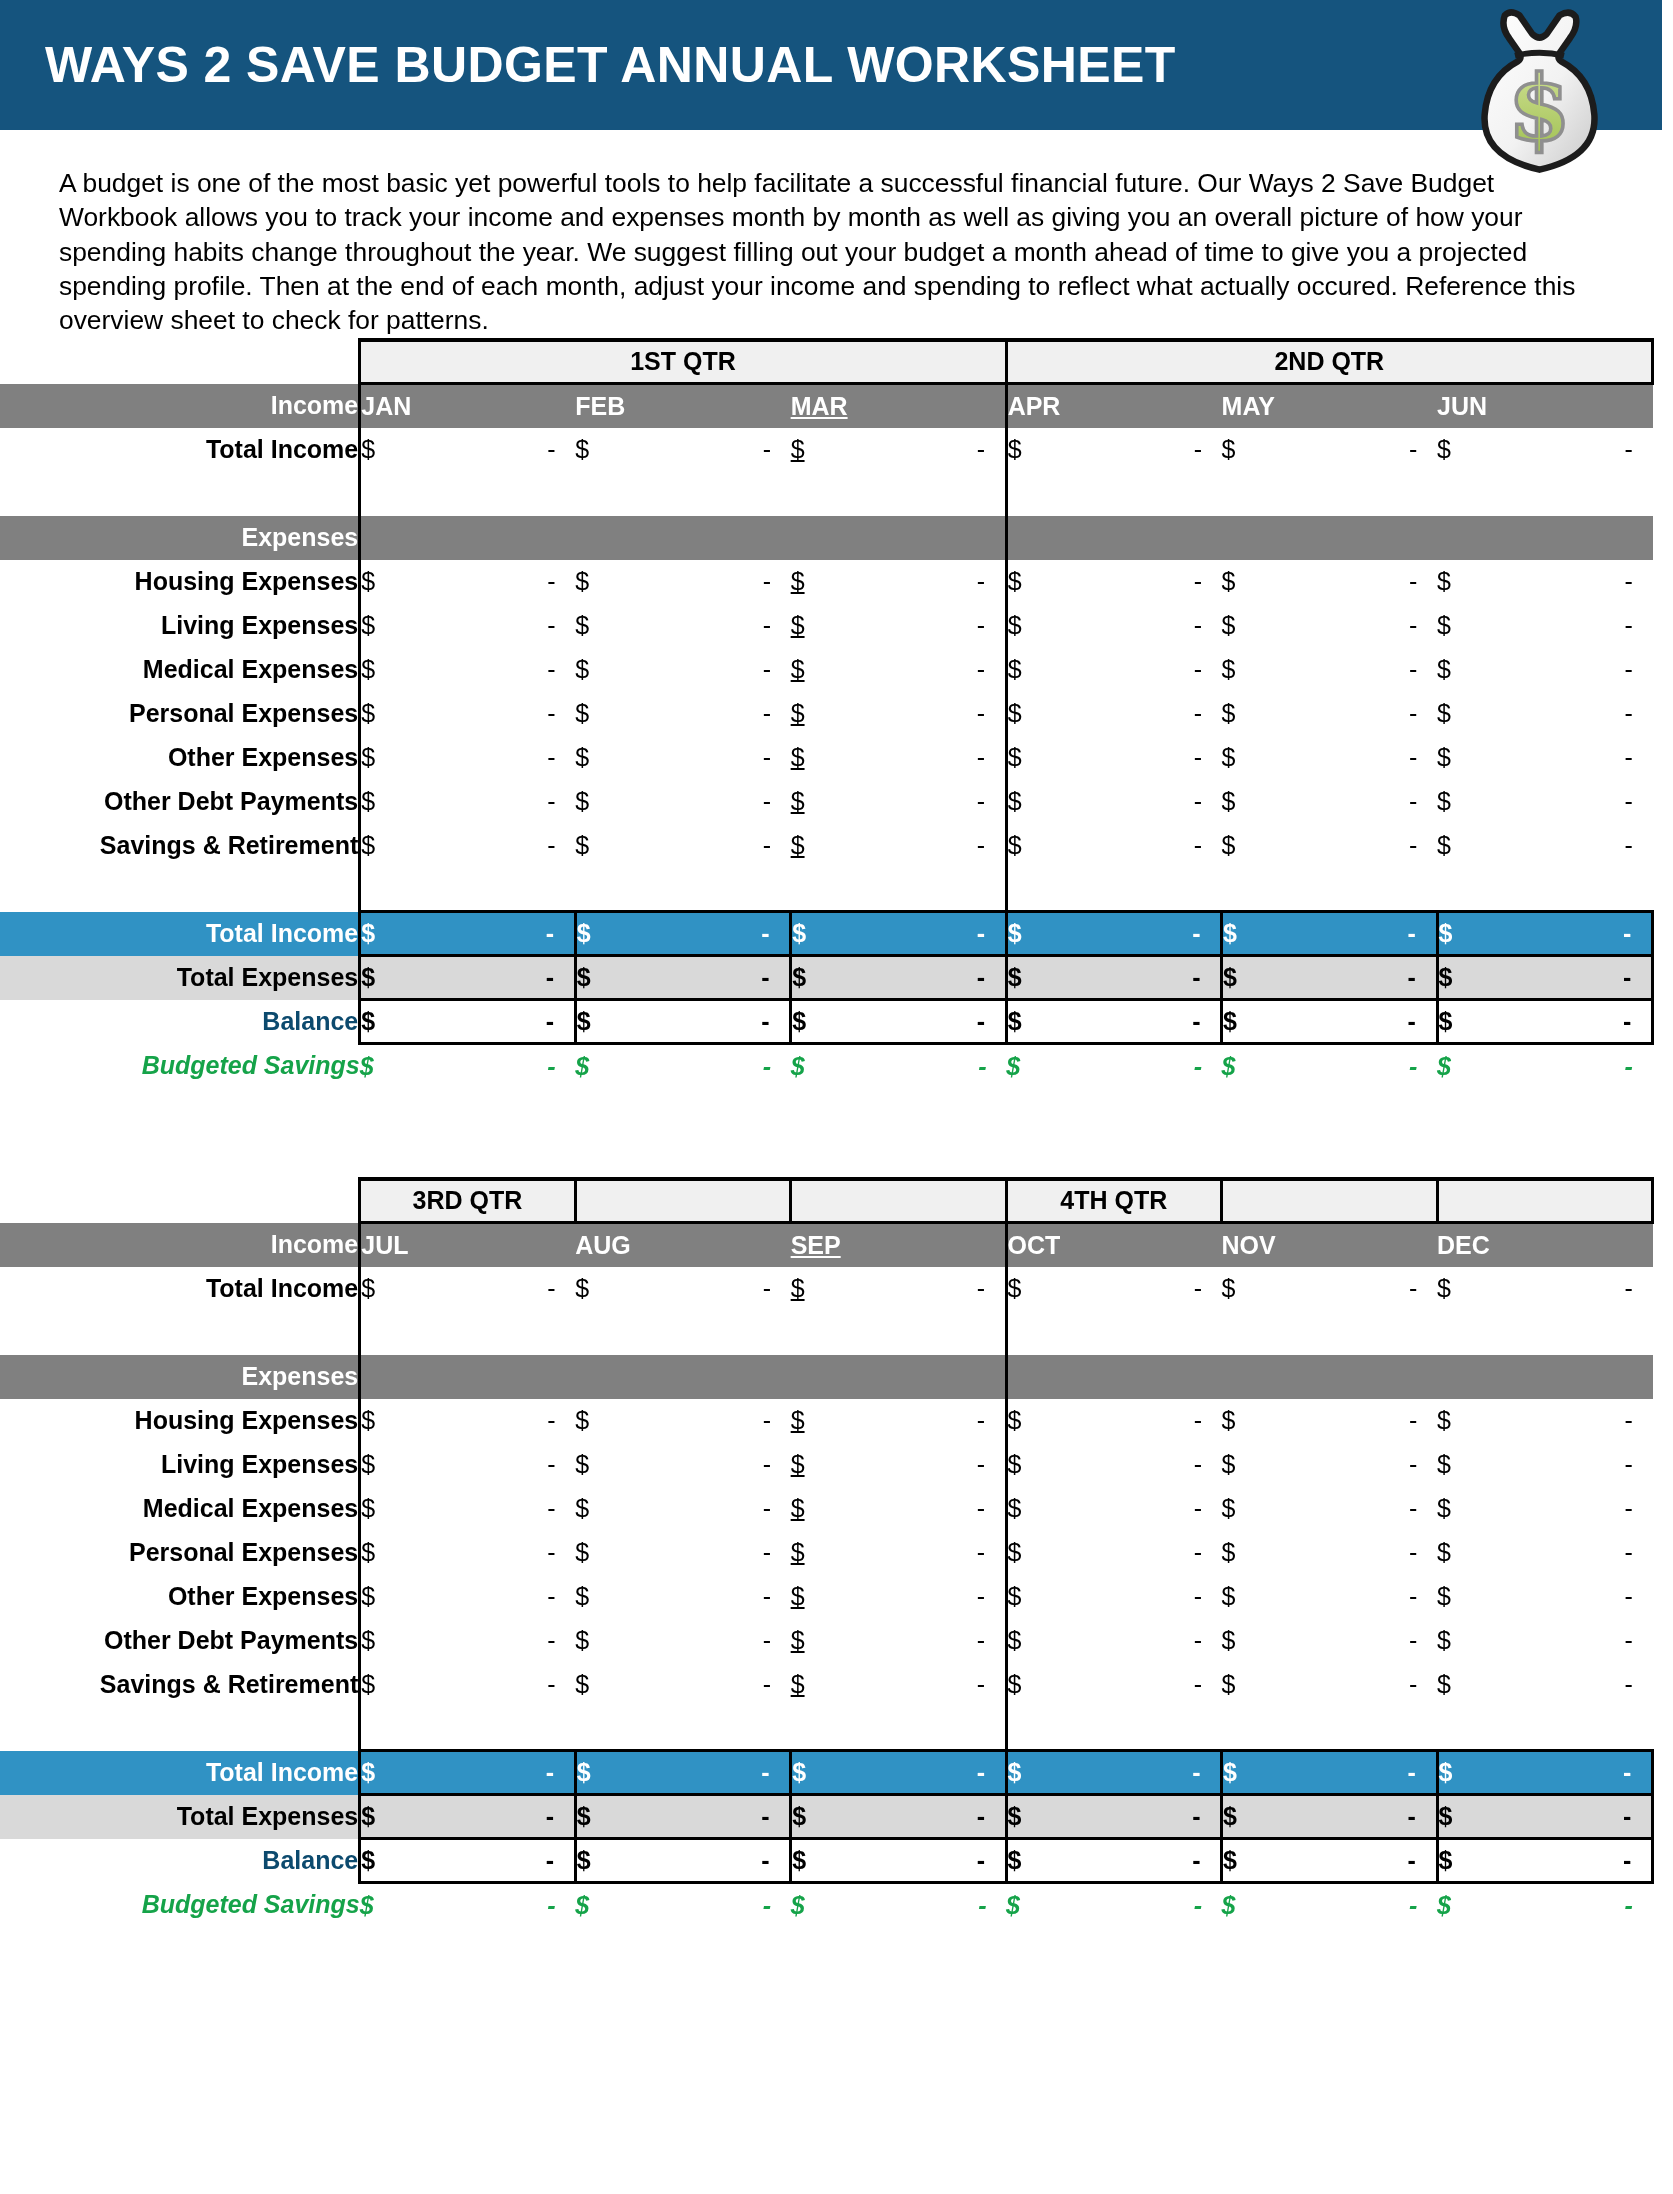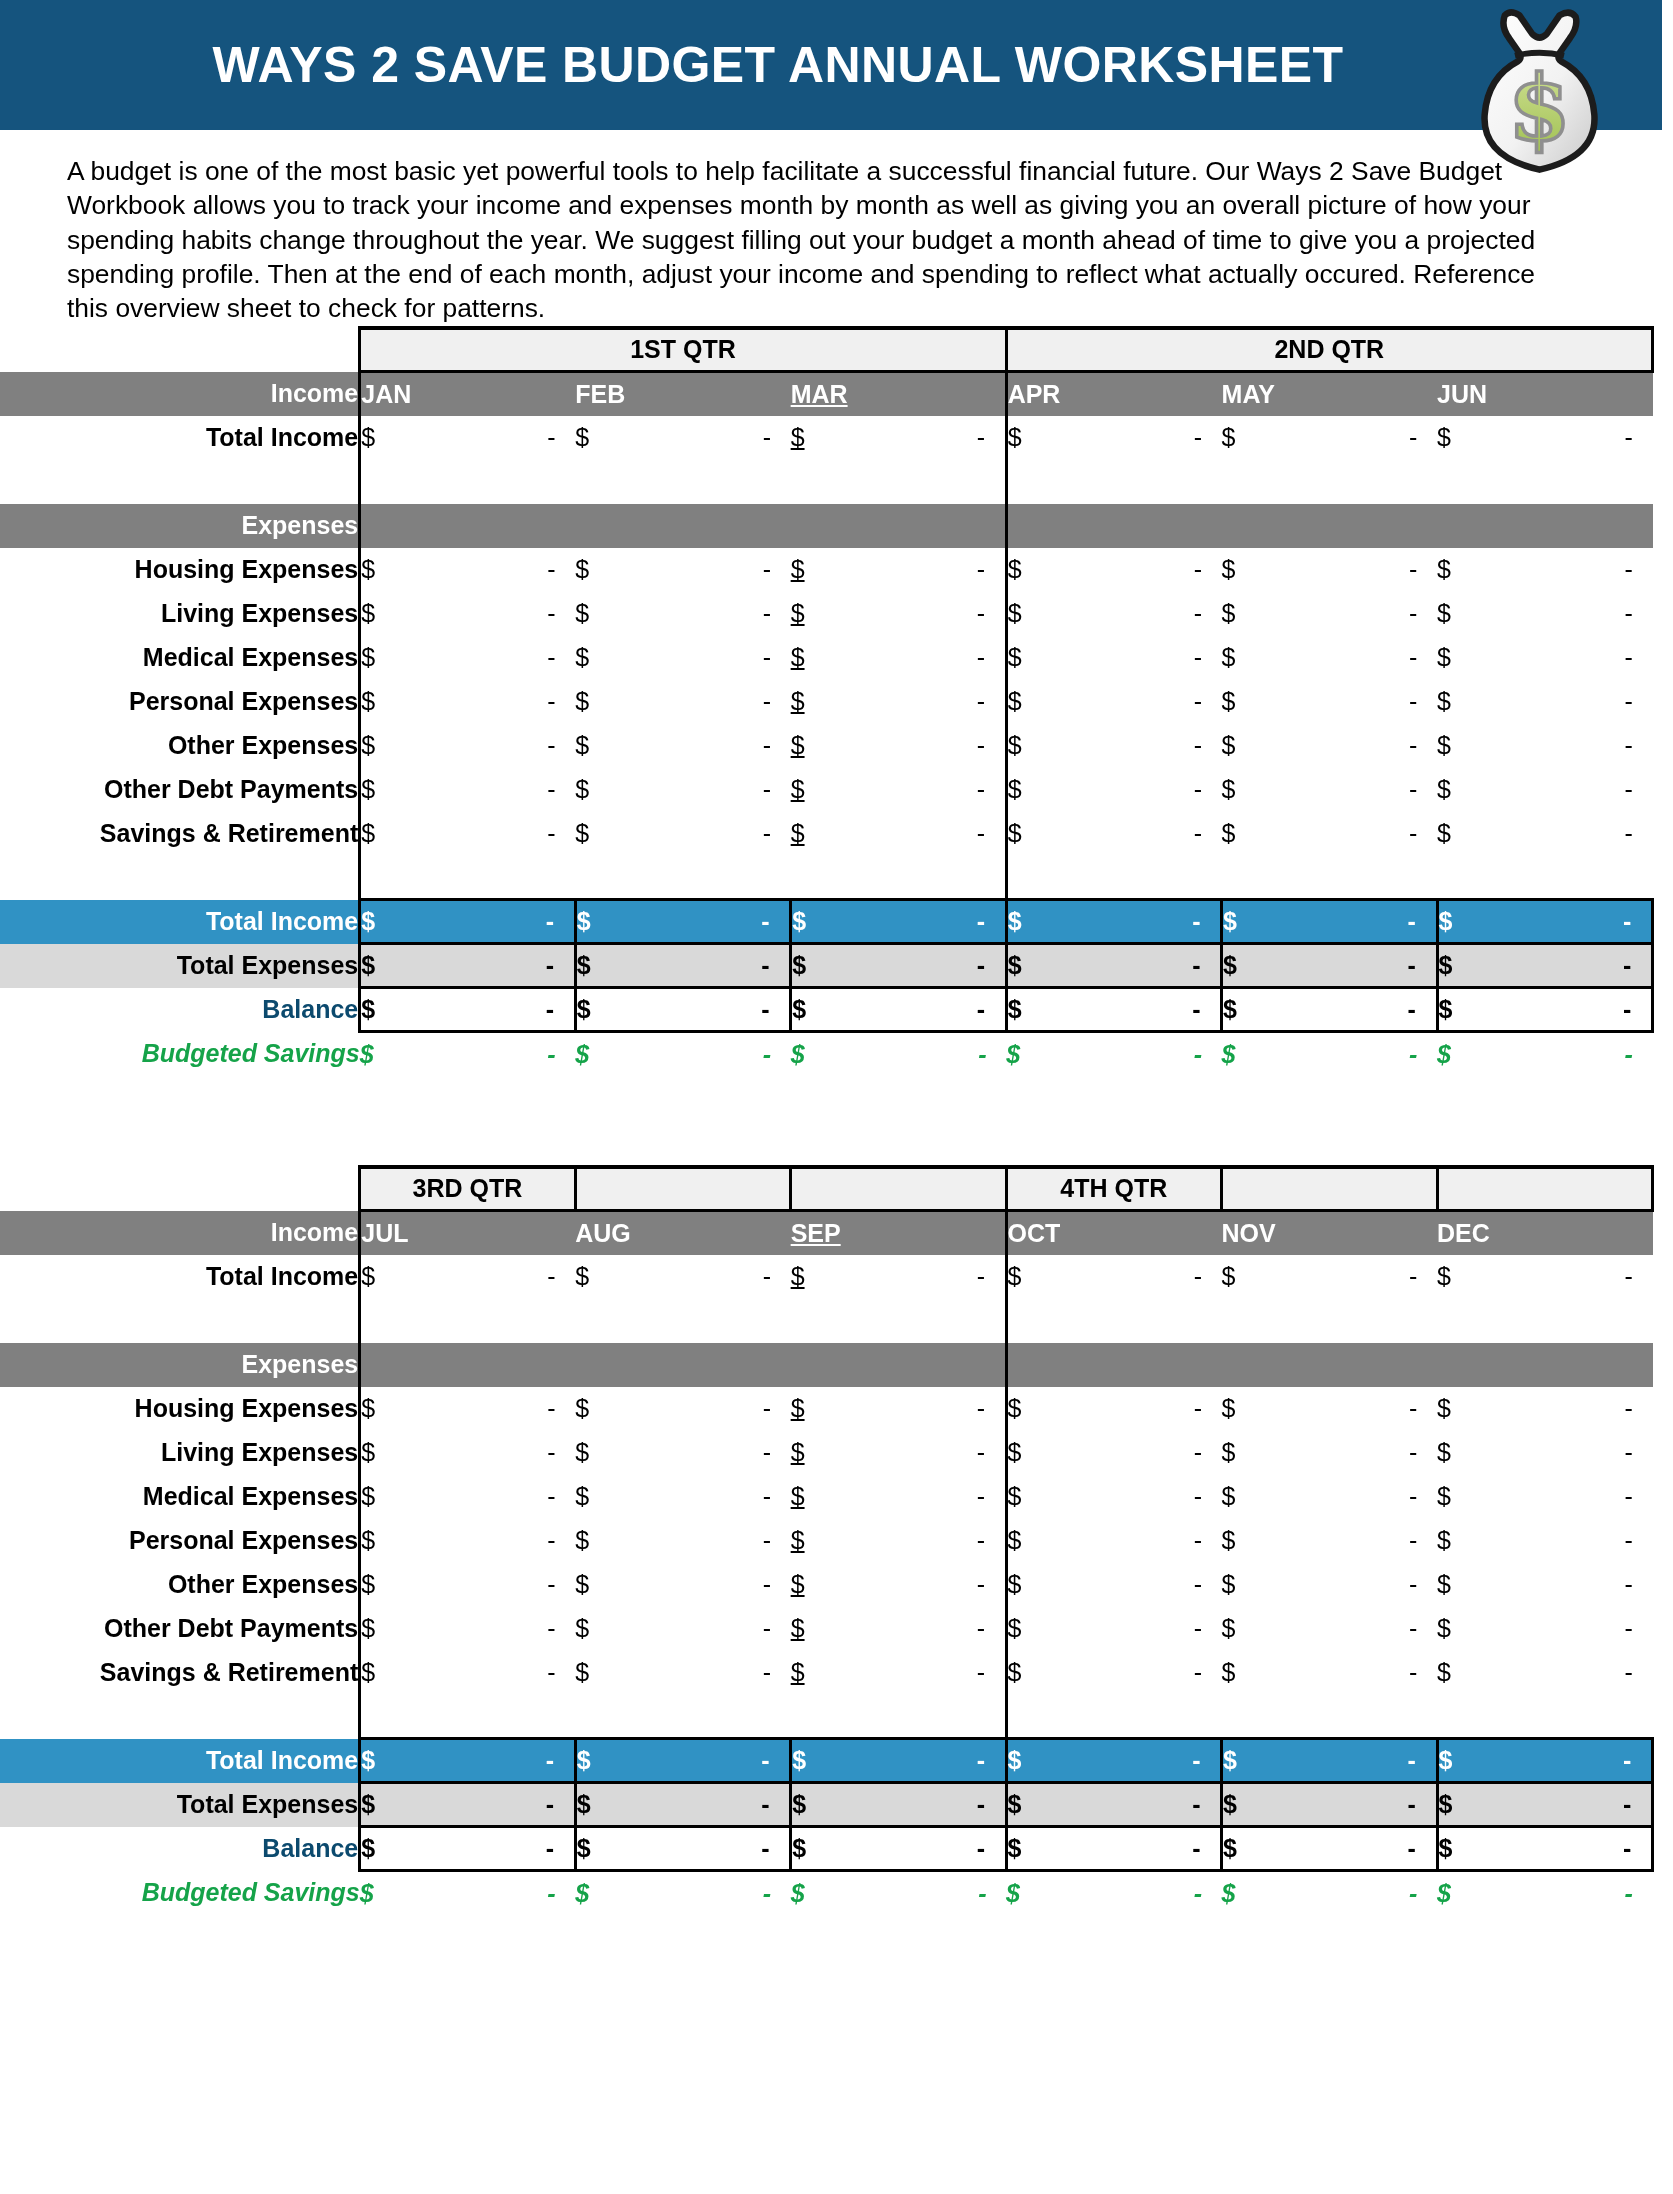--- a/index.html
+++ b/index.html
@@ -18,21 +18,20 @@
 
   
   .header-bar {
     position: relative;
     height: 130px;
     background: #15547E;
     margin-left: 0;
     margin-right: 12px;
     display: flex;
     align-items: center;
-    justify-content: center;
   }
   .header-title {
     color: #ffffff;
     font-size: 50px;
     font-weight: bold;
     letter-spacing: 0.4px;
     text-align: center;
     padding-left: 45px;
     padding-right: 151px;
   }
@@ -42,25 +41,24 @@
     position: absolute;
     right: 59px;
     top: 7.6px;
     width: 151px;
     height: 166px;
     z-index: 5;
   }
 
   
   .intro {
-    padding: 24px 91px 0 59px;
+    padding: 36px 91px 0 59px;
     font-size: 26.4px;
     line-height: 1.30;
     color: #000000;
-    margin-left: 8px;
   }
   .intro p {
     margin: 0;
   }
   .intro .note {
     color: #FF0000;
     font-weight: bold;
     margin-top: 7.6px;
   }
 

